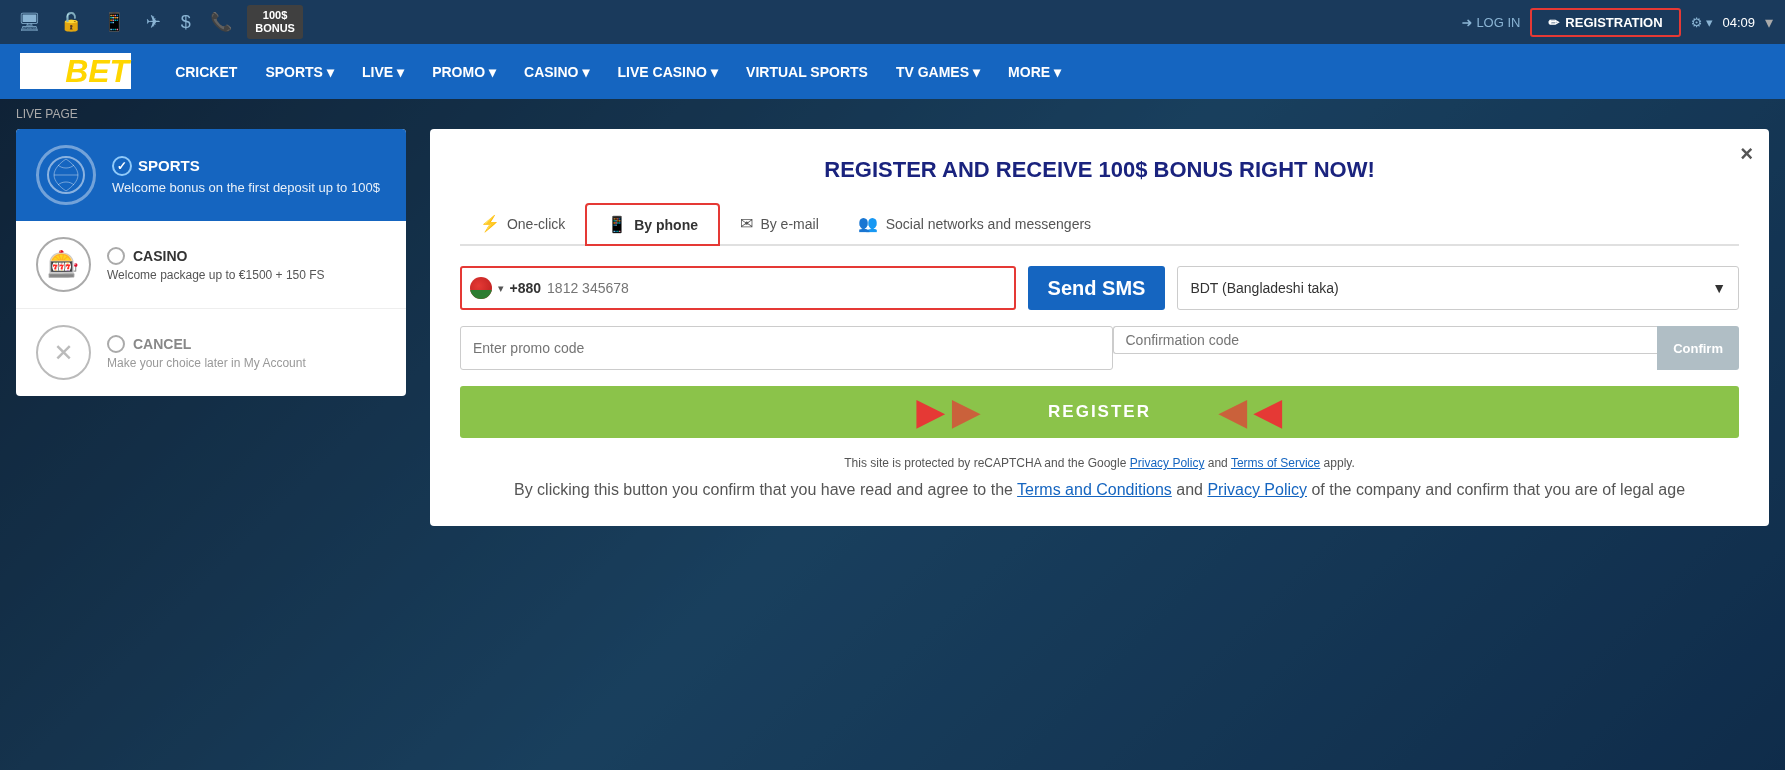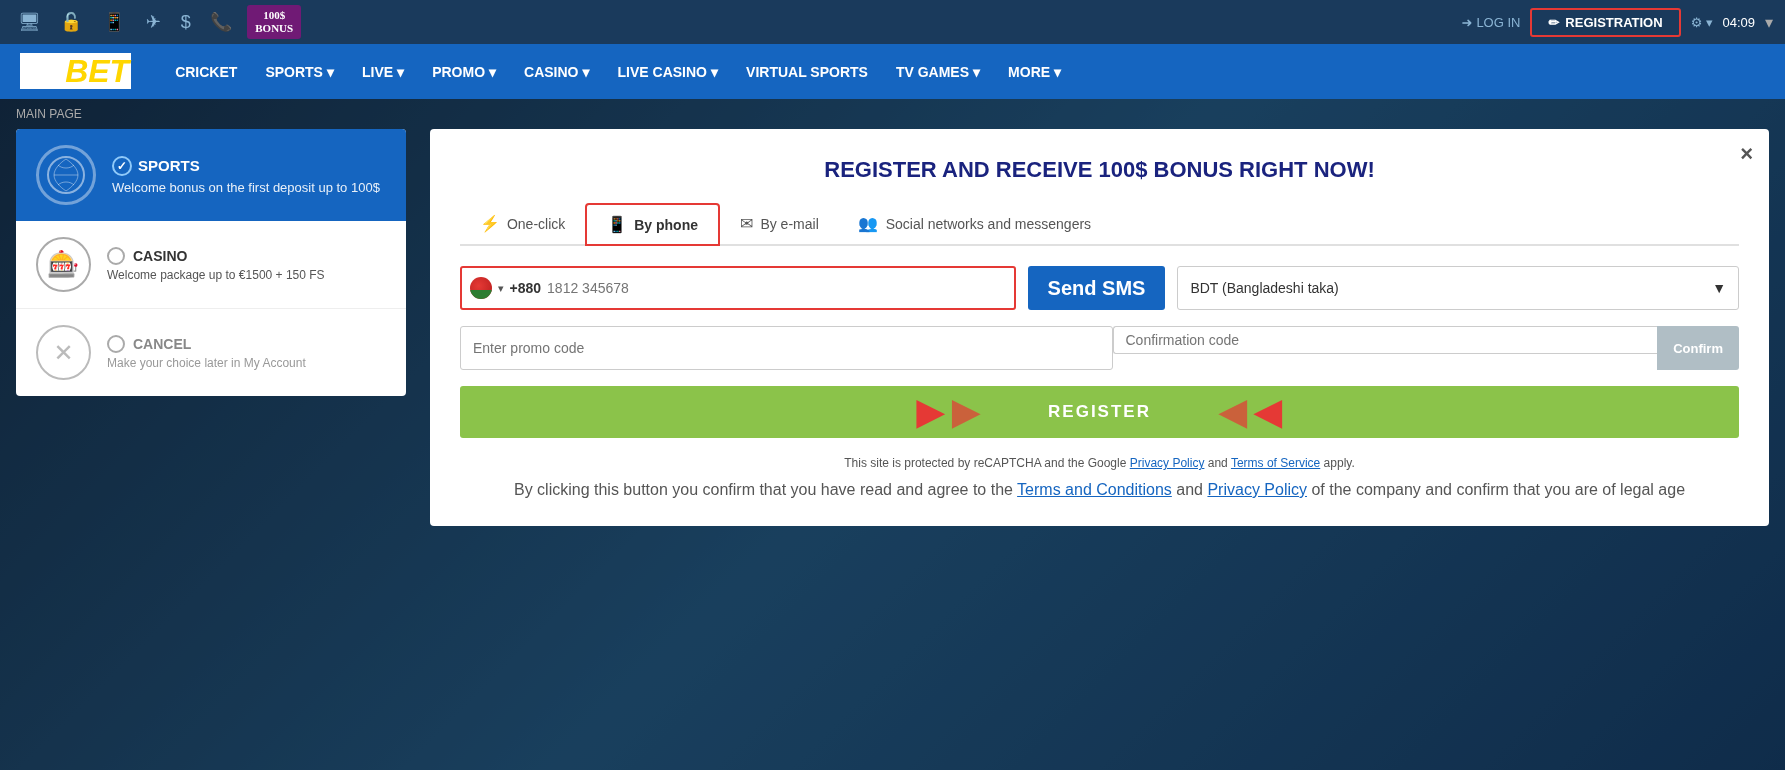--- a/index.html
+++ b/index.html
@@ -14,30 +14,29 @@
       padding: 0 12px;
       gap: 8px;
     }
     .top-bar-icon {
       color: #8ab4d4;
       font-size: 18px;
       cursor: pointer;
       padding: 4px 6px;
     }
     .bonus-btn {
-      background: #701a75;
+      background: #404040;
       color: #fff;
       font-size: 11px;
       font-weight: bold;
       padding: 4px 8px;
       border-radius: 3px;
       cursor: pointer;
       line-height: 1.2;
       text-align: center;
-      font-family: Liberation Serif, serif;
     }
     .top-bar-right {
       margin-left: auto;
       display: flex;
       align-items: center;
       gap: 10px;
     }
     .login-btn {
       color: #8ab4d4;
       font-size: 13px;
@@ -508,21 +507,21 @@
     <div class="nav-item">
         <span>MORE</span> 
         <span>▾</span>
       </div>
   </div>
 </div>
 
 <div class="content-area">
   <div class="bg-overlay"></div>
 
-  <div class="breadcrumb">MAIN PAGE</div>
+  <div class="breadcrumb">LIVE PAGE</div>
 
   <div class="left-panel">
 
     <div class="left-panel-sports">
       <div class="sports-icon">
         <svg width="40" height="40" viewBox="0 0 40 40">
           <circle cx="20" cy="20" r="18" fill="none" stroke="rgba(255,255,255,0.5)" stroke-width="2"></circle>
           <path d="M20 4 C14 8 8 14 8 20 C8 26 14 32 20 36 C26 32 32 26 32 20 C32 14 26 8 20 4Z" fill="none" stroke="rgba(255,255,255,0.4)" stroke-width="1"></path>
           <path d="M8 20 L32 20" stroke="rgba(255,255,255,0.4)" stroke-width="1"></path>
           <path d="M12 10 C16 14 24 14 28 10" stroke="rgba(255,255,255,0.4)" stroke-width="1" fill="none"></path>

